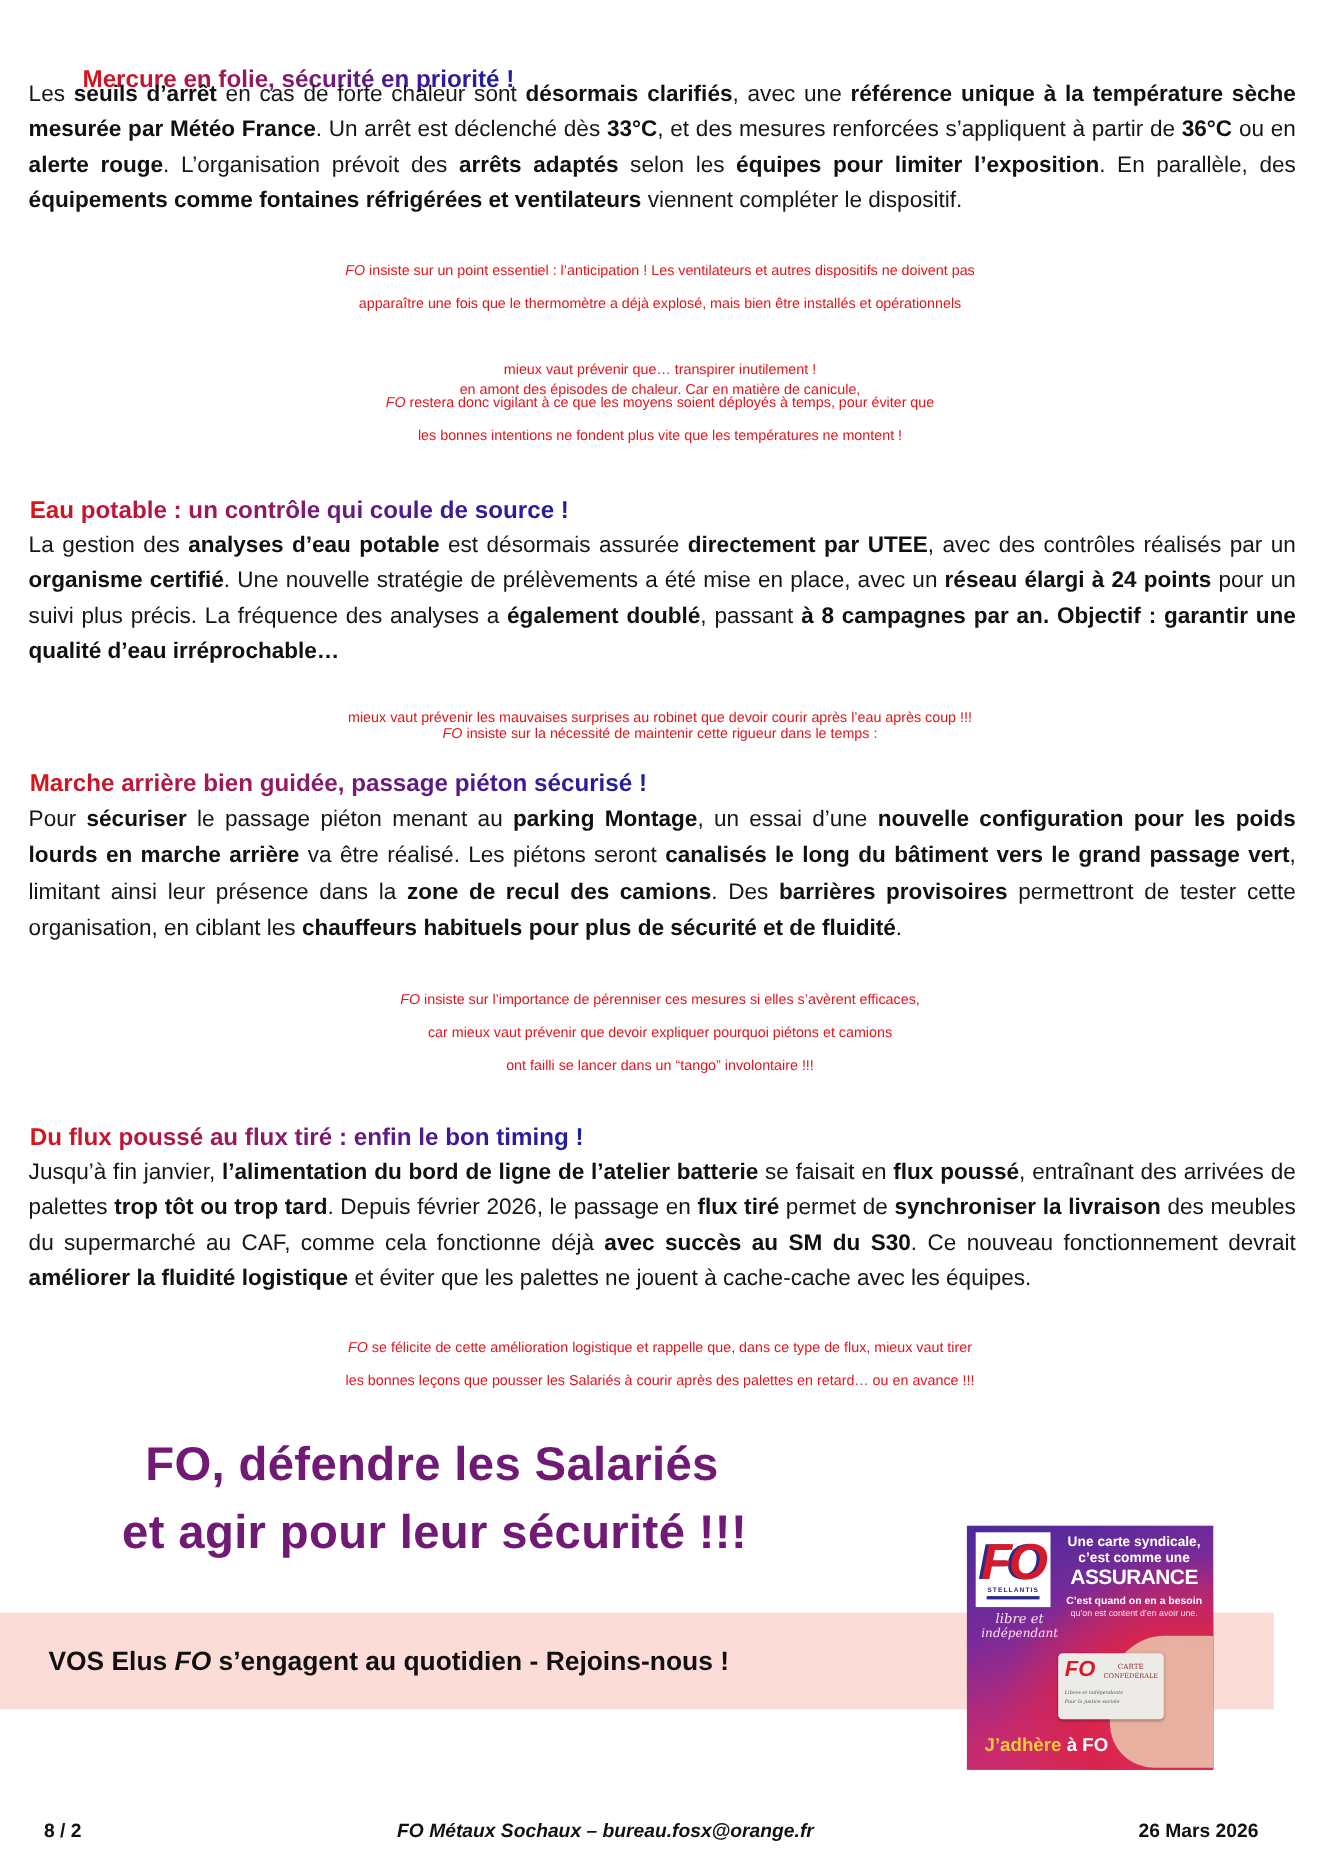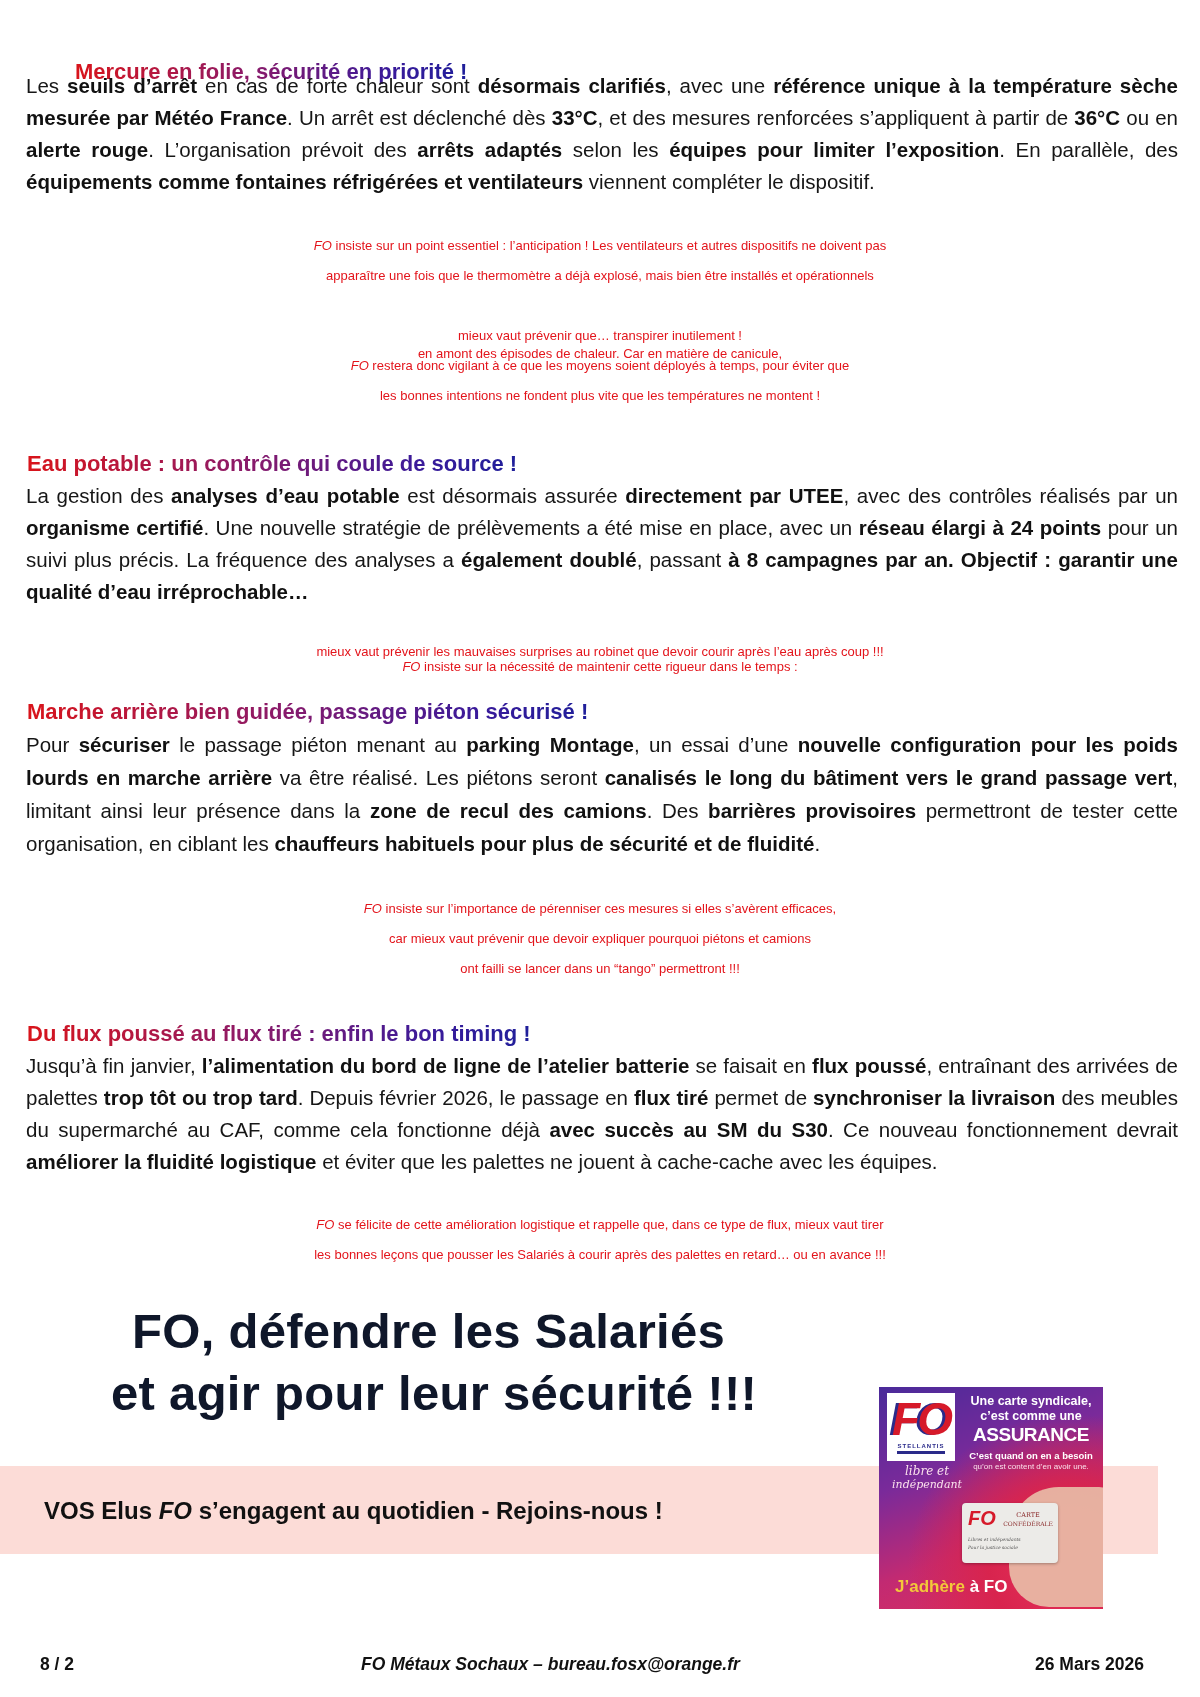--- a/index.html
+++ b/index.html
@@ -7,21 +7,21 @@
          font-family: "Liberation Sans", sans-serif; color: #111; }
   .sec-title { position: absolute; left: 27px; font-weight: bold; font-size: 22px; line-height: 26px;
                background: linear-gradient(90deg, #d9141a 0%, #8a1a6a 45%, #3a1a9a 80%, #1f1f9a 100%);
                -webkit-background-clip: text; background-clip: text; color: transparent; white-space: nowrap; }
   .para { position: absolute; left: 26px; width: 1152px; font-size: 20.5px; line-height: 32px;
           text-align: justify; color: #161616; }
   .para b { font-weight: bold; color: #111; }
   .fo-note { position: absolute; left: 20px; width: 1160px; text-align: center; color: #e3141b;
              font-weight: normal; font-size: 13px; line-height: 32px; }
   .fo-note i { font-style: italic; }
-  .slogan { position: absolute; color: #0f172a; font-weight: bold; font-size: 49px; line-height: 52px; white-space: nowrap; letter-spacing: 0.3px; }
+  .slogan { position: absolute; color: #701a75; font-weight: bold; font-size: 43px; line-height: 52px; white-space: nowrap; letter-spacing: 0.3px; }
   .band { position: absolute; left: 0; top: 1466px; width: 1158px; height: 88px; background: #fcdcd7; }
   .band-text { position: absolute; left: 44px; top: 1497px; font-weight: bold; font-size: 24px; line-height: 28px; color: #111; white-space: nowrap; }
   .band-text i { font-style: italic; }
   .poster { position: absolute; left: 879px; top: 1387px; width: 224px; height: 222px;
             background: radial-gradient(ellipse at 85% 80%, #e8335a 0%, #d8244e 30%, rgba(216,36,78,0) 60%),
                         linear-gradient(160deg, #4a2a9a 0%, #7a2a9a 35%, #c22a72 65%, #e0305a 100%);
             overflow: hidden; }
   .footer { position: absolute; top: 1654px; font-weight: bold; font-size: 17.5px; line-height: 20px; color: #111; white-space: nowrap; }
 </style>
 </head>
@@ -43,21 +43,21 @@
 <div>
     <div class="fo-note" style="top: 611px; margin-top: 40px;"><i>FO</i><span> insiste sur la nécessité de maintenir cette rigueur dans le temps :</span></div>
     <div class="fo-note" style="top: 636px;"><span>mieux vaut prévenir les mauvaises surprises au robinet que devoir courir après l’eau après coup !!!</span></div>
   </div>
 
 <div class="sec-title" style="top:699px;">Marche arrière bien guidée, passage piéton sécurisé !</div>
 <div class="para" style="top:728px; line-height:33px;"><span>Pour </span><b>sécuriser</b><span> le passage piéton menant au </span><b>parking Montage</b><span>, un essai d’une </span><b>nouvelle configuration pour les poids lourds en marche arrière</b><span> va être réalisé. Les piétons seront </span><b>canalisés le long du bâtiment vers le grand passage vert</b><span>, limitant ainsi leur présence dans la </span><b>zone de recul des camions</b><span>. Des </span><b>barrières provisoires</b><span> permettront de tester cette organisation, en ciblant les </span><b>chauffeurs habituels pour plus de sécurité et de fluidité</b><span>.</span></div>
 <div>
     <div class="fo-note" style="top: 893px;"><i>FO</i><span> insiste sur l’importance de pérenniser ces mesures si elles s’avèrent efficaces,</span></div>
     <div class="fo-note" style="top: 923px;"><span>car mieux vaut prévenir que devoir expliquer pourquoi piétons et camions</span></div>
-    <div class="fo-note" style="top: 953px;"><span>ont failli se lancer dans un “tango” permettront !!!</span></div>
+    <div class="fo-note" style="top: 953px;"><span>ont failli se lancer dans un “tango” involontaire !!!</span></div>
   </div>
 
 <div class="sec-title" style="top:1021px;">Du flux poussé au flux tiré : enfin le bon timing !</div>
 <div class="para" style="top:1050px;"><span>Jusqu’à fin janvier, </span><b>l’alimentation du bord de ligne de l’atelier batterie</b><span> se faisait en </span><b>flux poussé</b><span>, entraînant des arrivées de palettes </span><b>trop tôt ou trop tard</b><span>. Depuis février 2026, le passage en </span><b>flux tiré</b><span> permet de </span><b>synchroniser la livraison</b><span> des meubles du supermarché au CAF, comme cela fonctionne déjà </span><b>avec succès au SM du S30</b><span>. Ce nouveau fonctionnement devrait </span><b>améliorer la fluidité logistique</b><span> et éviter que les palettes ne jouent à cache-cache avec les équipes.</span></div>
 <div>
     <div class="fo-note" style="top: 1209px;"><i>FO</i><span> se félicite de cette amélioration logistique et rappelle que, dans ce type de flux, mieux vaut tirer</span></div>
     <div class="fo-note" style="top: 1239px;"><span>les bonnes leçons que pousser les Salariés à courir après des palettes en retard… ou en avance !!!</span></div>
   </div>
 
 <div class="slogan" style="left:132px; top:1305px;">FO, défendre les Salariés</div>

